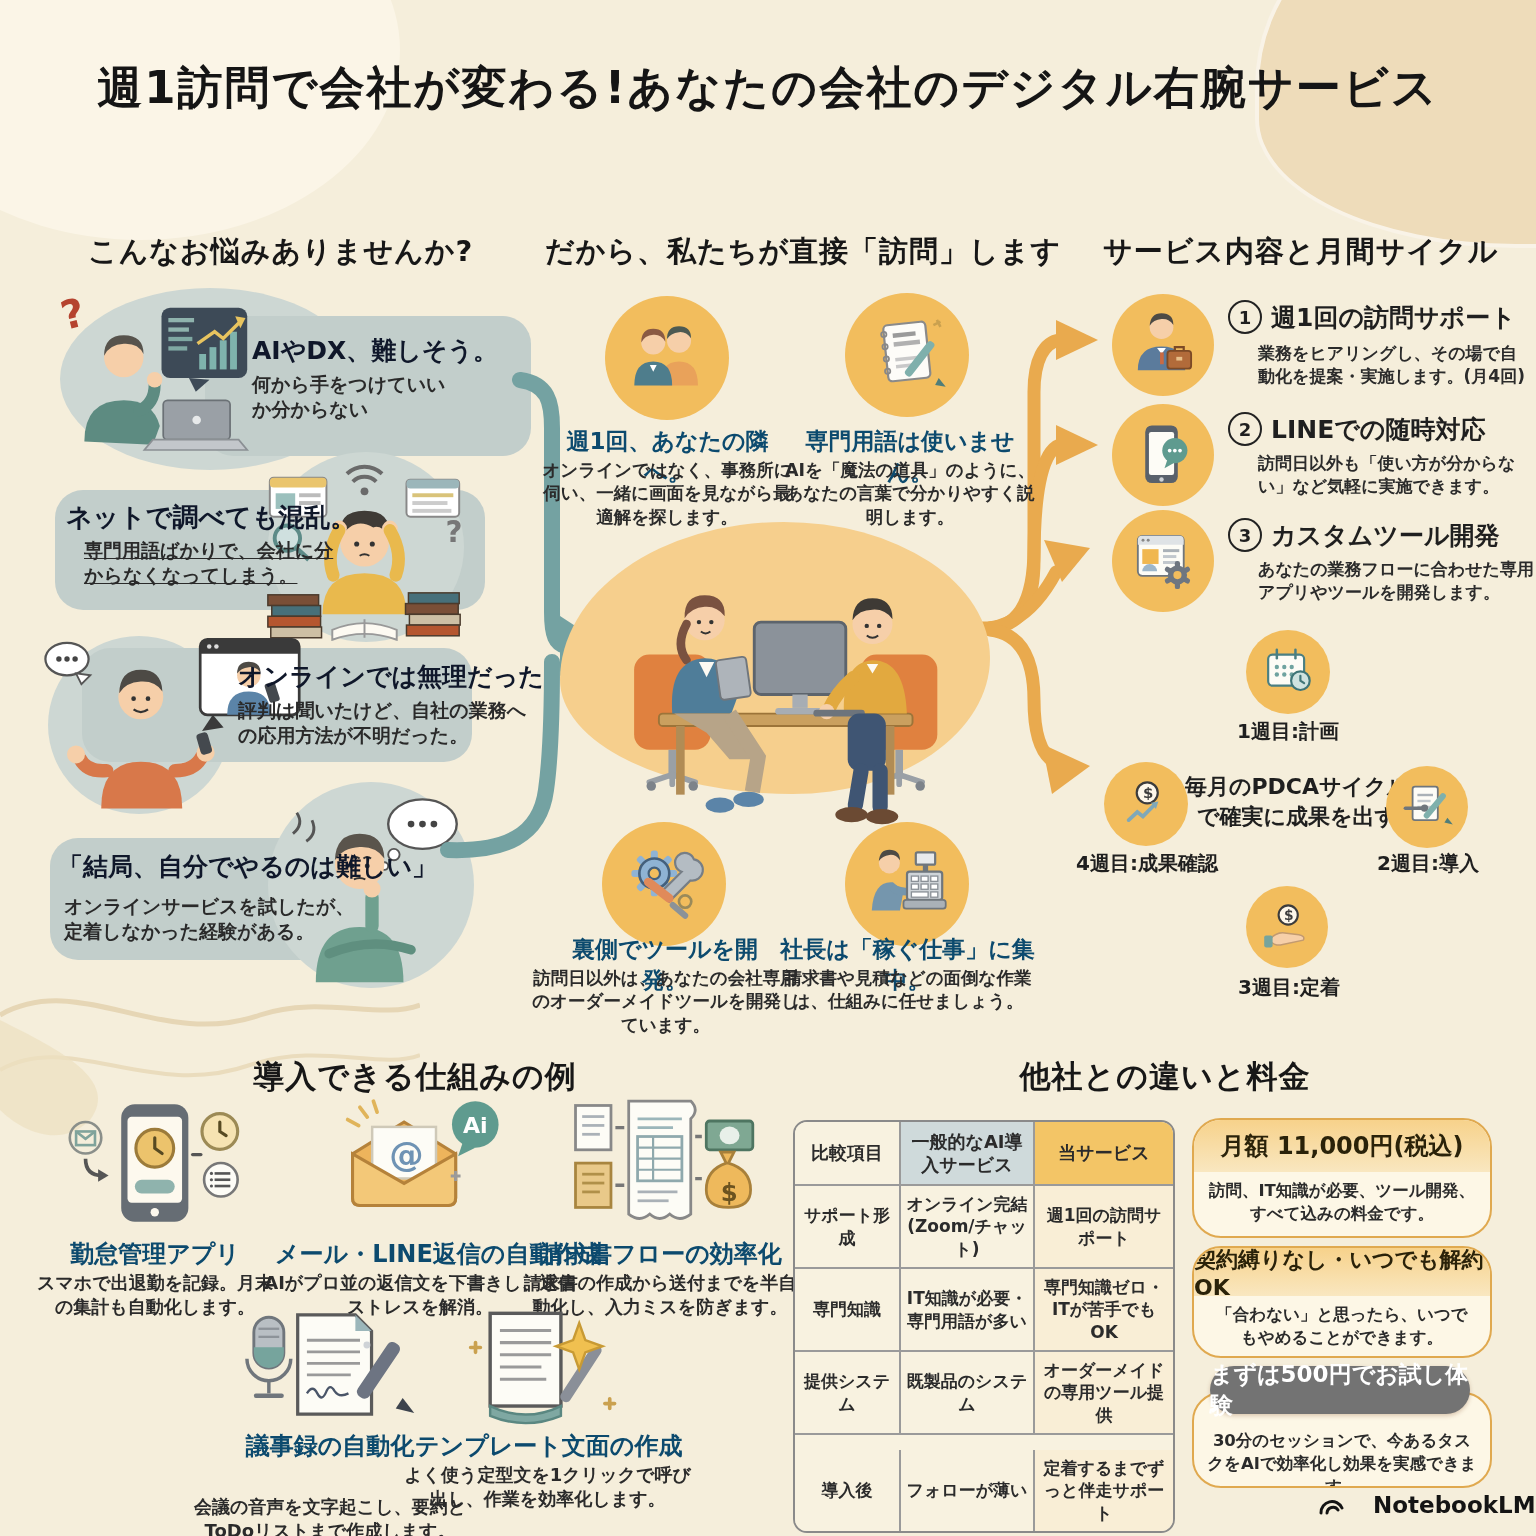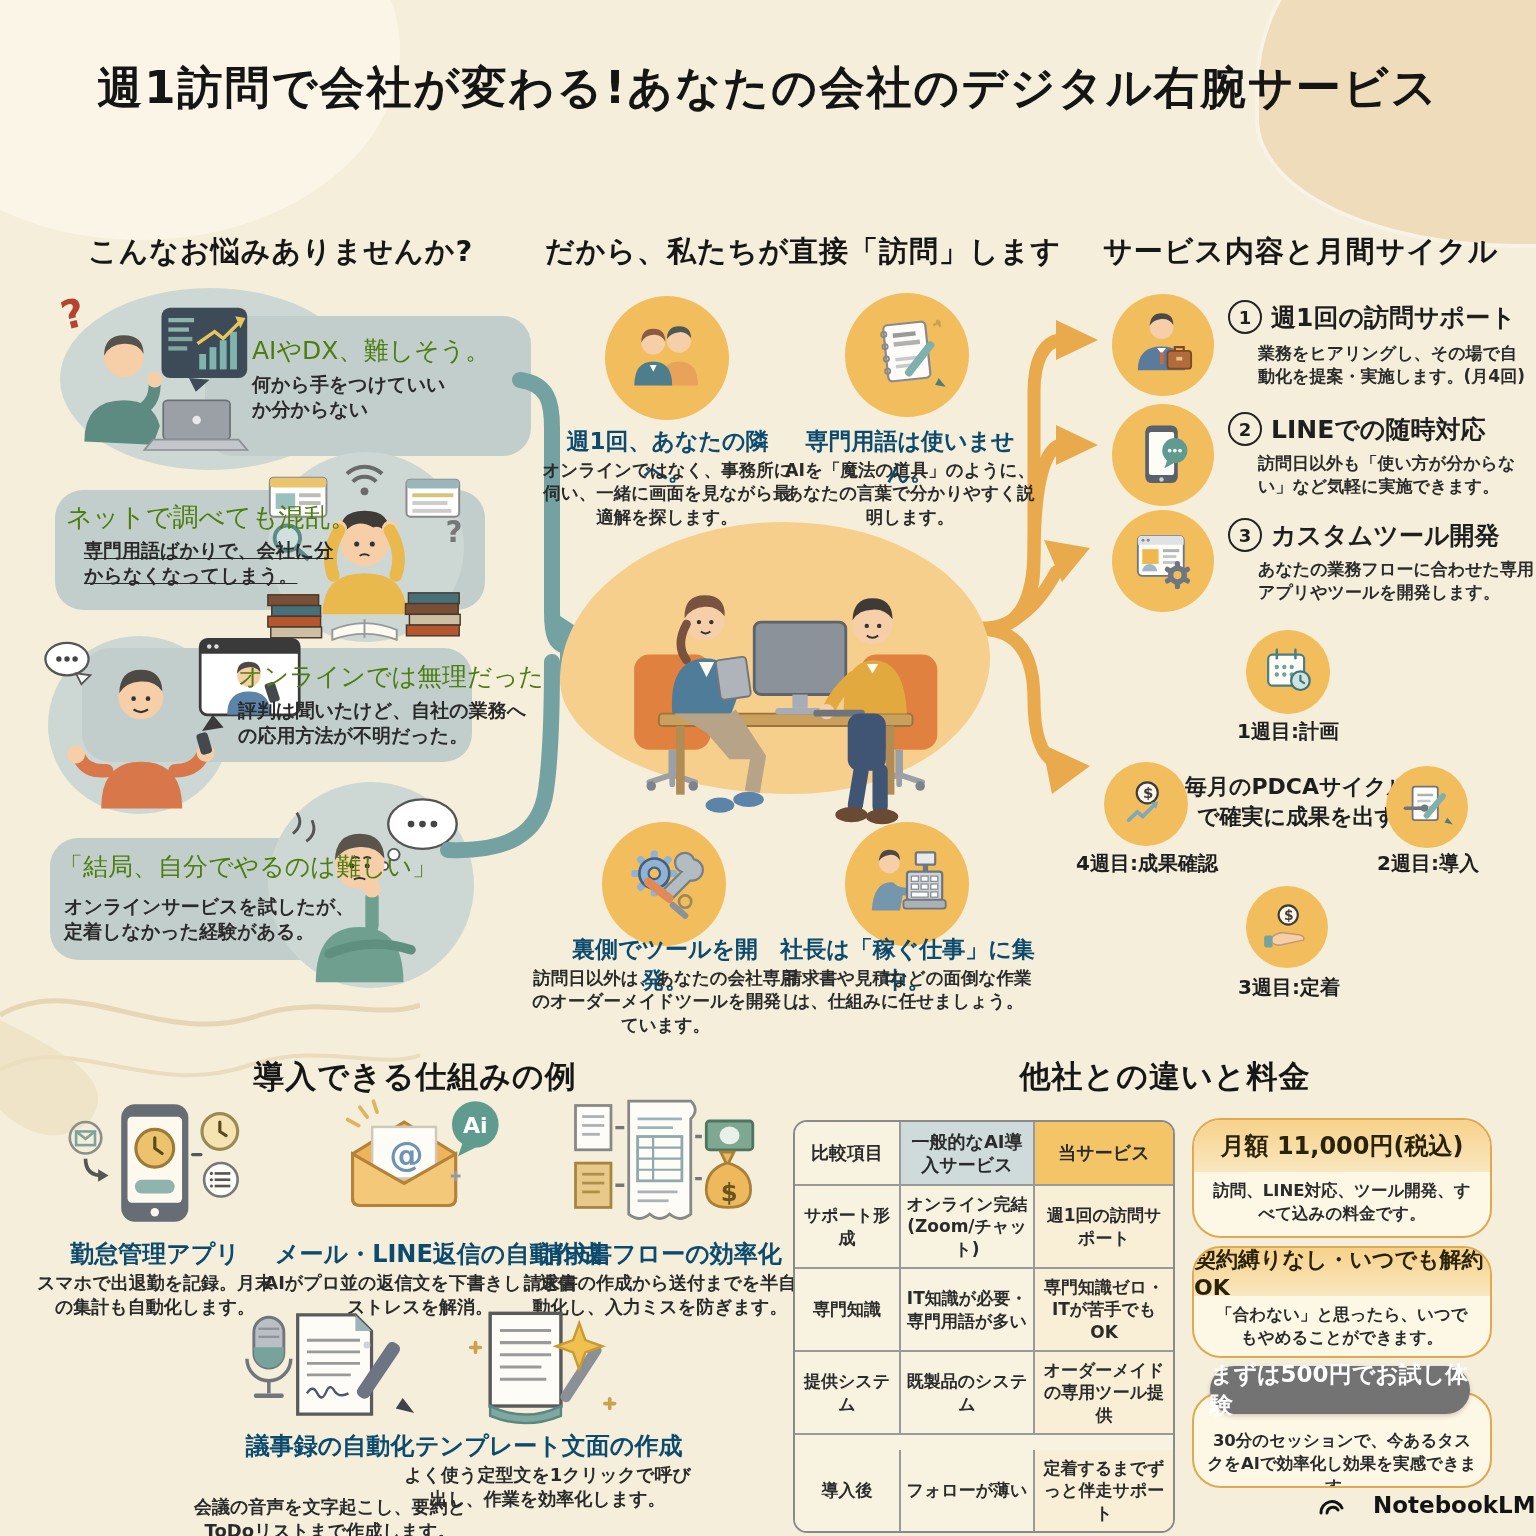--- a/index.html
+++ b/index.html
@@ -7,21 +7,21 @@
   #page{position:relative;width:1536px;height:1536px;background:#f5eedb;overflow:hidden;color:#1f1f1f;}
   .abs{position:absolute;}
   .ctr{text-align:center;}
   .nowrap{white-space:nowrap;}
   
   .main-title{font-size:45px;font-weight:900;letter-spacing:2px;color:#151515;}
   .sec-h{font-size:29px;font-weight:900;letter-spacing:1px;color:#171717;}
   
   .bubble{background:#c2cecb;border-radius:28px;}
   .blob-circle{background:#cdd7d3;border-radius:50%;}
-  .bub-title{font-size:25px;font-weight:400;color:#4d7c0f;}
+  .bub-title{font-size:25px;font-weight:700;color:#0f172a;}
   .bub-body{font-size:19px;font-weight:600;line-height:1.32;color:#2a2a2a;}
   
   .icon-circle{background:#f2bd5d;border-radius:50%;display:flex;align-items:center;justify-content:center;}
   .item-title{font-size:23px;font-weight:800;color:#0c4a6e;}
   .item-body{font-size:17.5px;font-weight:600;line-height:1.34;color:#2b2b2b;}
   .svc-title-row{display:flex;align-items:center;gap:9px;}
   .num-badge{width:30px;height:30px;border:2.5px solid #222;border-radius:50%;display:flex;align-items:center;justify-content:center;font-size:18px;font-weight:800;flex:0 0 auto;}
   .svc-title{font-size:25px;font-weight:800;white-space:nowrap;}
   .svc-body{font-size:17px;font-weight:600;line-height:1.35;color:#2b2b2b;}
   .cycle-label{font-size:20px;font-weight:800;}
@@ -597,21 +597,21 @@
     <div class="cmp-cell cmp-row">既製品のシステム</div>
     <div class="cmp-cell cmp-row last-col">オーダーメイドの専用ツール提供</div>
 
     <div class="cmp-cell cmp-row last-row">導入後</div>
     <div class="cmp-cell cmp-row last-row">フォローが薄い</div>
     <div class="cmp-cell cmp-row last-col last-row">定着するまでずっと伴走サポート</div>
   </div>
 
   <div class="abs price-box" style="left:1192px;top:1118px;width:296px;height:116px;">
     <div class="price-band" style="height:52px;font-size:24px;">月額 11,000円(税込)</div>
-    <div class="price-body" style="padding:8px 14px 0;">訪問、LINE対応、ツール開発、すべて込みの料金です。</div>
+    <div class="price-body" style="padding:8px 14px 0;">訪問、IT知識が必要、ツール開発、すべて込みの料金です。</div>
   </div>
 
   <div class="abs price-box" style="left:1192px;top:1246px;width:296px;height:108px;">
     <div class="price-band" style="height:48px;font-size:22px;">契約縛りなし・いつでも解約OK</div>
     <div class="price-body" style="padding:8px 16px 0;">「合わない」と思ったら、いつでもやめることができます。</div>
   </div>
 
   <div class="abs price-box" style="left:1192px;top:1392px;width:296px;height:92px;">
     <div class="price-body" style="padding:36px 12px 0;">30分のセッションで、今あるタスクをAIで効率化し効果を実感できます。</div>
   </div>

